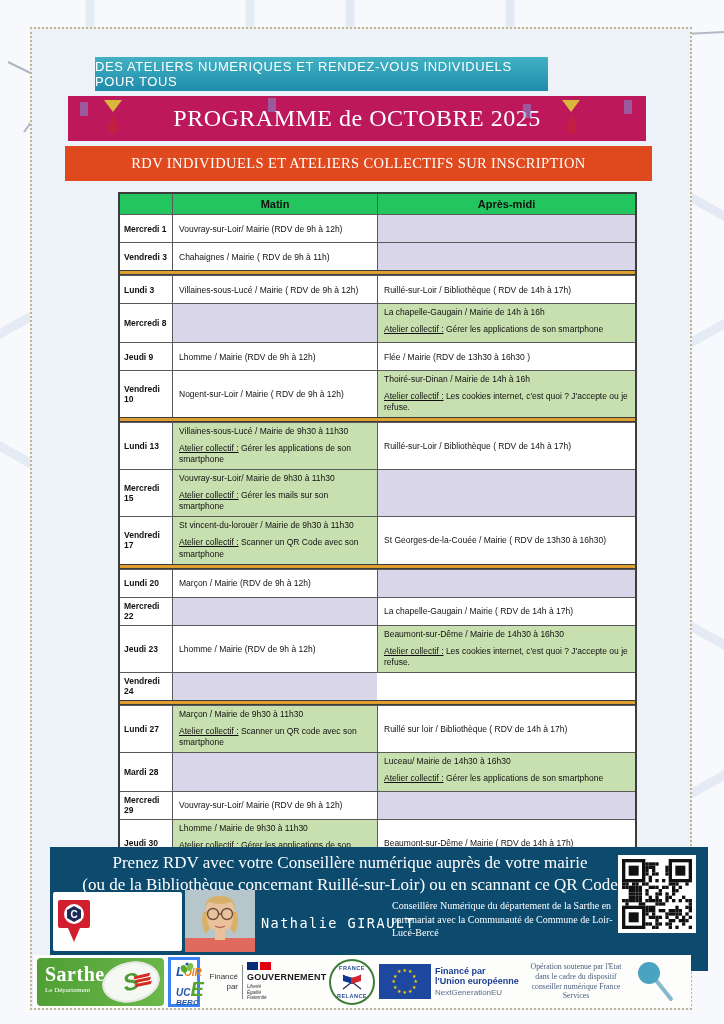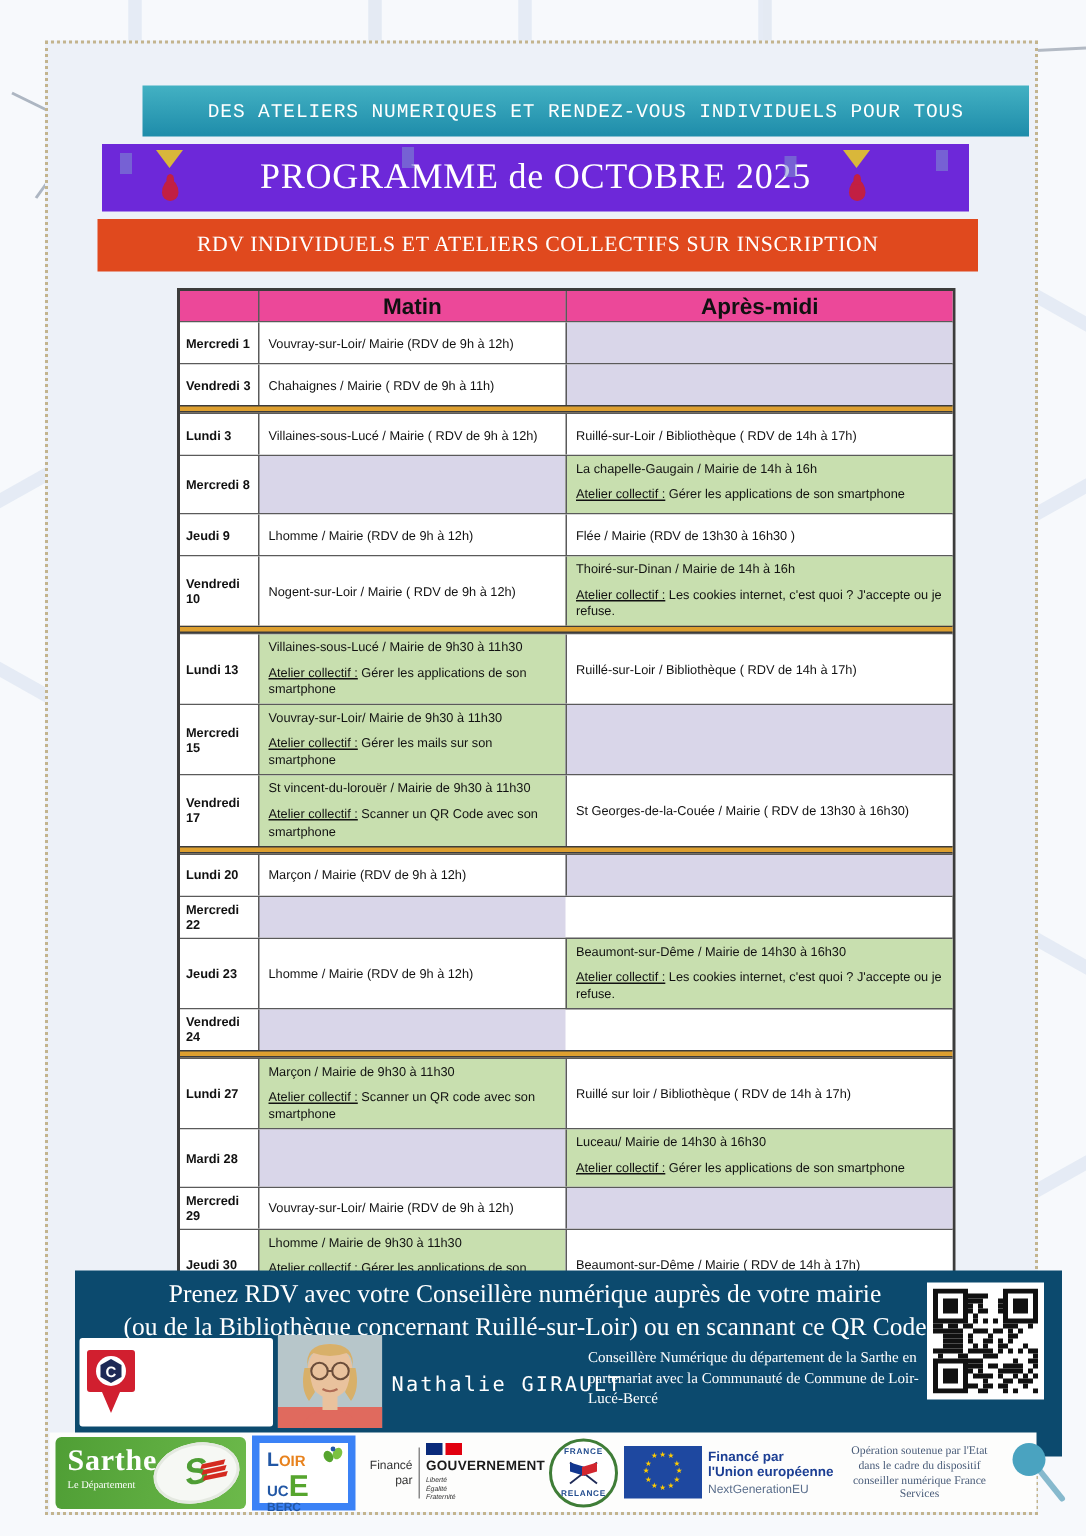--- a/index.html
+++ b/index.html
@@ -11,27 +11,27 @@
   }
   .page-frame {
     position:absolute; left:30px; top:27px; width:662px; height:983px;
     border:2px dotted #c3b48e; background:#edf1f8;
   }
   .deco-svg { position:absolute; left:0; top:0; z-index:0; }
 
   
   .banner { position:absolute; z-index:2; display:flex; align-items:center; justify-content:center; color:#fff; }
   .banner-top {
-    left:95px; top:57px; width:591px; height:34px;
+    left:95px; top:57px; width:453px; height:34px;
     background:linear-gradient(#43b1c3,#1e8caa);
-    font-family:Liberation Mono, monospace; font-size:13px; letter-spacing:.6px;
+    font-family:Liberation Sans, sans-serif; font-size:13px; letter-spacing:.6px;
   }
   .banner-title {
     left:68px; top:96px; width:578px; height:45px;
-    background:#6d28d9; overflow:hidden;
+    background:#be185d; overflow:hidden;
     font-family:"Liberation Serif", serif; font-size:24px; letter-spacing:.5px;
   }
   .banner-sub {
     left:65px; top:146px; width:587px; height:35px;
     background:#e0491e;
     font-family:"Liberation Serif", serif; font-size:14.5px; letter-spacing:.4px;
   }
   .tri { position:absolute; top:4px; width:0; height:0;
     border-left:9px solid transparent; border-right:9px solid transparent; border-top:12px solid #d9b73a; }
   .drop { position:absolute; top:24px; width:11px; height:14px; background:#c21f43;
@@ -44,21 +44,21 @@
   .sched { position:absolute; left:118px; top:192px; width:519px; z-index:2;
     border:2px solid #3c3c3c; background:#fff; font-size:8.5px; color:#111; }
   .trow { display:flex; align-items:stretch; border-top:1px solid #5a5a5a; }
   .trow:first-child { border-top:none; }
   .cell { border-left:1px solid #5a5a5a; }
   .cell:first-child { border-left:none; }
   .daycell { width:52px; flex:0 0 52px; display:flex; align-items:center;
     font-weight:bold; font-size:8.5px; padding:2px 2px 2px 4px; background:#fff; }
   .morning { width:205px; flex:0 0 205px; }
   .afternoon { flex:1 1 auto; }
-  .head .cell { background:#ec4899; font-weight:bold; font-size:15px;
+  .head .cell { background:#22c55e; font-weight:bold; font-size:11px;
     display:flex; align-items:center; justify-content:center; min-height:20px; }
   .k-plain { display:flex; align-items:center; padding:3px 6px; min-height:27px; background:#fff; }
   .k-empty { background:#d9d6e9; min-height:27px; }
   .k-atelier { background:#c8dfaf; padding:3px 6px 4px 6px; min-height:38px; line-height:1.3; }
   .k-atelier .place { margin-bottom:6px; }
   .atl { text-decoration:underline; }
   .tdivider { height:5px; background:#dd9f2f; border-top:1px solid #3c3c3c; border-bottom:1px solid #3c3c3c; }
 
   
   .cta { position:absolute; left:33px; top:847px; width:658px; height:124px; background:#0c4a6e; z-index:2; color:#fff;margin-left:17px; }
@@ -83,22 +83,22 @@
   .sarthe { width:127px; height:48px; background:linear-gradient(100deg,#4f9e35,#6cb94a); border-radius:4px;
     position:relative; color:#fff; padding:5px 0 0 8px; flex:0 0 auto; }
   .sarthe .nm { font-size:20px; font-weight:bold; letter-spacing:.5px;font-family:Liberation Serif, serif; }
   .sarthe .sb { font-size:7px; font-family:"Liberation Serif", serif; }
   .sarthe-ellipse { position:absolute; right:4px; top:4px; width:58px; height:40px; background:#f6f8f4;
     border-radius:50%; transform:rotate(-12deg); box-shadow:0 0 0 2px #e4e9e0 inset;
     display:flex; align-items:center; justify-content:center; }
   .sarthe-ellipse .s { color:#4f9e35; font-weight:bold; font-size:24px; font-style:italic; }
   .sarthe-ellipse .bars { position:absolute; right:9px; top:15px; width:16px; height:12px; }
   .sarthe-ellipse .bars i { display:block; height:2.5px; margin-bottom:1.5px; background:#d42a20; transform:skewX(-30deg); }
-  .llb { width:69px; height:50px; background:#fff; border:5px solid #3b82f6; position:relative;
-    padding:3px 0 0 5px; flex:0 0 auto; line-height:1; }
+  .llb { width:32px; height:50px; background:#fff; border:3px solid #3b82f6; position:relative;
+    padding:3px 0 0 5px; flex:0 0 auto; line-height:1;font-style:italic; }
   .llb .r1 b { color:#2257a5; font-size:13px; }
   .llb .r1 span { color:#e8821d; font-size:10px; font-weight:bold; }
   .llb .r2 span { color:#2257a5; font-size:10px; font-weight:bold; }
   .llb .r2 b { color:#56a52e; font-size:20px; }
   .llb .r3 { color:#2257a5; font-size:8px; font-weight:bold; }
   .llb .leaves { position:absolute; right:3px; top:2px; width:14px; height:12px; }
   .fin-par { width:34px; text-align:right; font-size:8px; color:#333; flex:0 0 auto; line-height:1.25; }
   .vline { width:1px; height:34px; background:#8a8a8a; flex:0 0 auto; }
   .gov { width:78px; flex:0 0 auto; }
   .gov-flag { display:flex; gap:2px; margin-bottom:2px; }
@@ -249,20 +249,23 @@
     <div class="trow">
       <div class="cell daycell">Lundi 20</div>
       <div class="cell morning k-plain">
         <div class="plain">Marçon / Mairie (RDV de 9h à 12h)</div>
       </div>
       <div class="cell afternoon k-empty"></div>
     </div>
     <div class="trow">
       <div class="cell daycell">Mercredi 22</div>
       <div class="cell morning k-empty"></div>
+      <div class="cell afternoon k-plain">
+        <div class="plain">La chapelle-Gaugain / Mairie ( RDV de 14h à 17h)</div>
+      </div>
     </div>
     <div class="trow">
       <div class="cell daycell">Jeudi 23</div>
       <div class="cell morning k-plain">
         <div class="plain">Lhomme / Mairie (RDV de 9h à 12h)</div>
       </div>
       <div class="cell afternoon k-atelier">
         <div class="place">Beaumont-sur-Dême / Mairie  de 14h30 à 16h30</div>
         <div class="act"><span class="atl">Atelier collectif :</span> Les cookies internet, c'est quoi ? J'accepte ou je refuse.</div>
       </div>

